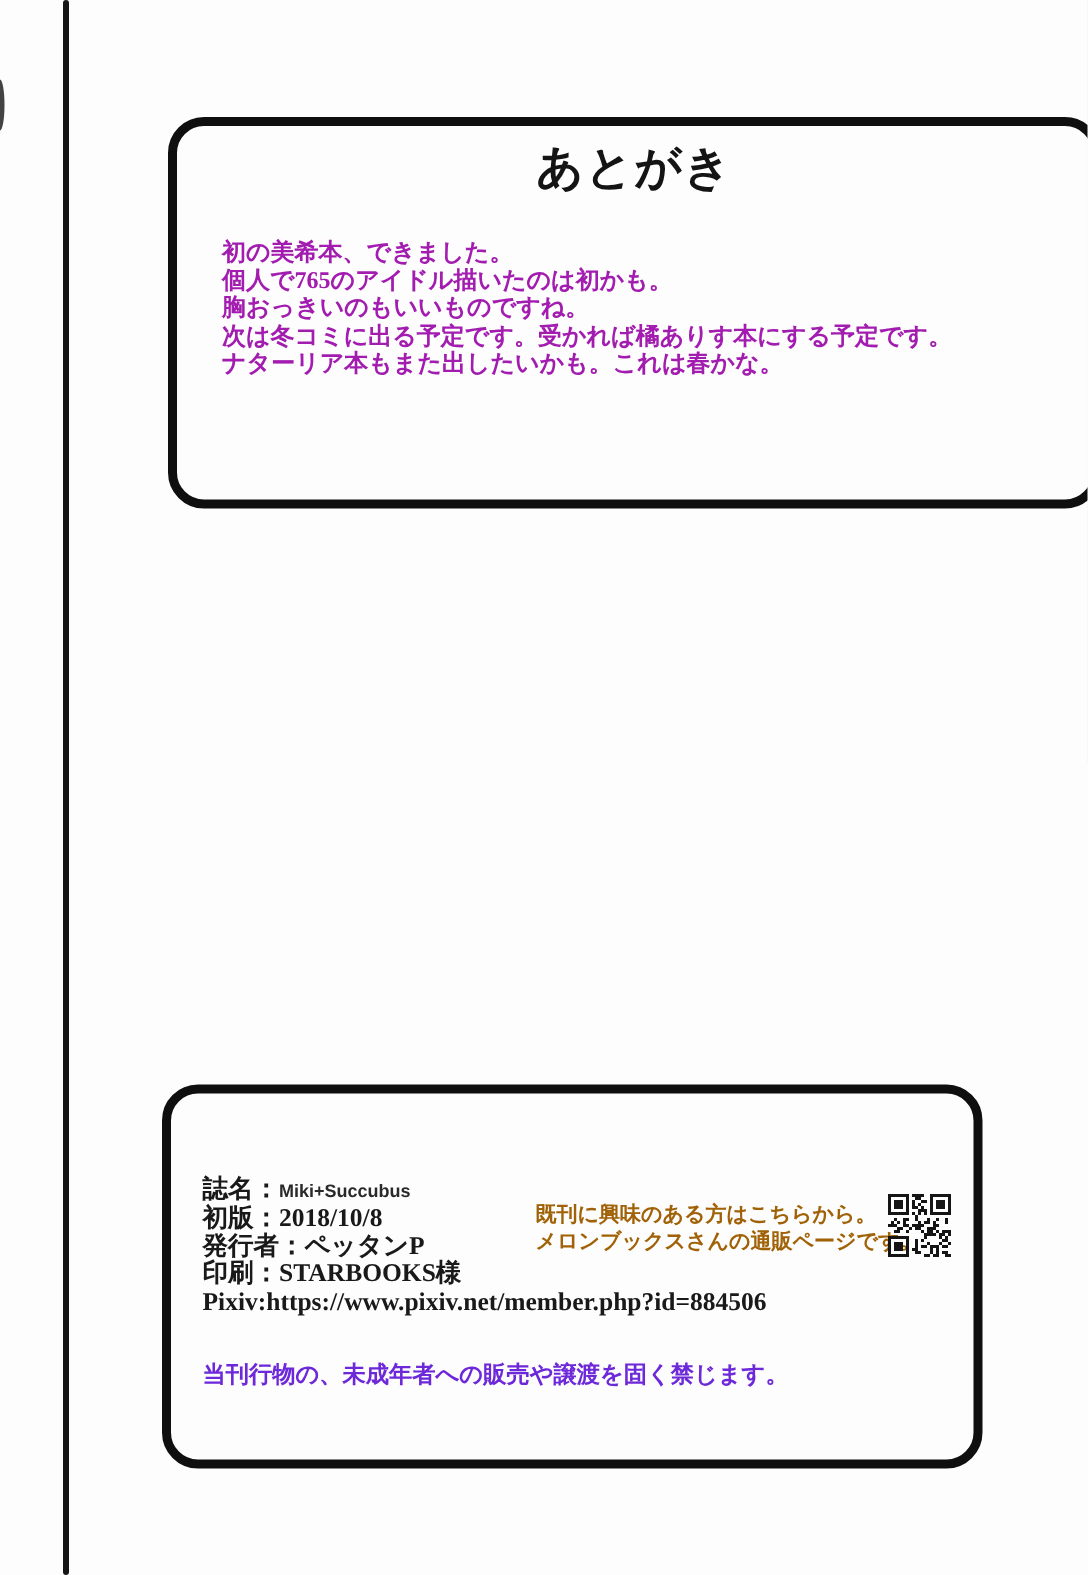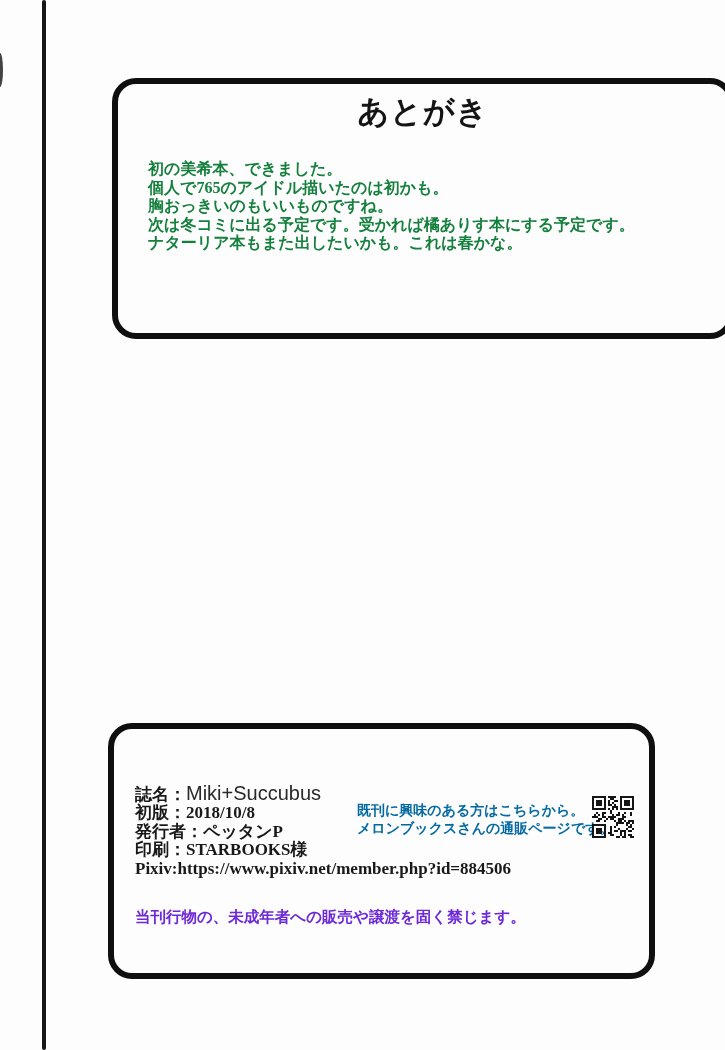--- a/index.html
+++ b/index.html
@@ -29,35 +29,35 @@
   .box-colophon{left:108px;top:723px;width:547px;height:256px;}
   .box h1{
     position:absolute;left:0;top:12px;width:100%;margin:0;
     text-align:center;font-size:31px;line-height:1;font-weight:700;
     letter-spacing:1px;color:#141414;white-space:nowrap;
   }
   .box-colophon h1{top:8px;}
   .atg-body{position:absolute;left:30px;top:76px;}
   .atg-body p{
     margin:0;font-size:16px;line-height:18.6px;font-weight:700;
-    white-space:nowrap;color:#15803d;font-family:Liberation Serif, serif;
+    white-space:nowrap;color:#a21caf;font-family:Liberation Serif, serif;
   }
   .info{position:absolute;left:21px;top:55px;}
   .info p{
     margin:0;font-size:17px;line-height:18.4px;font-weight:700;
     white-space:nowrap;color:#191919;
   }
   .info .sans{
     font-family:"Liberation Sans","DejaVu Sans",sans-serif;
-    font-weight:400;font-size:20px;color:#2a2a2a;
+    font-weight:700;font-size:12px;color:#2a2a2a;
   }
   .shop{position:absolute;left:243px;top:73px;}
   .shop p{
     margin:0;font-size:14px;line-height:17.6px;font-weight:700;
-    white-space:nowrap;color:#0369a1;
+    white-space:nowrap;color:#a16207;
   }
   .qr{position:absolute;left:478px;top:66px;width:42px;height:44px;}
   .qr svg{width:100%;height:100%;display:block;}
   .notice{position:absolute;left:21px;top:178px;}
   .notice p{
     margin:0;font-size:15.5px;line-height:19.2px;font-weight:700;
     white-space:nowrap;color:#6d28d9;
   }
 </style>
 </head>

